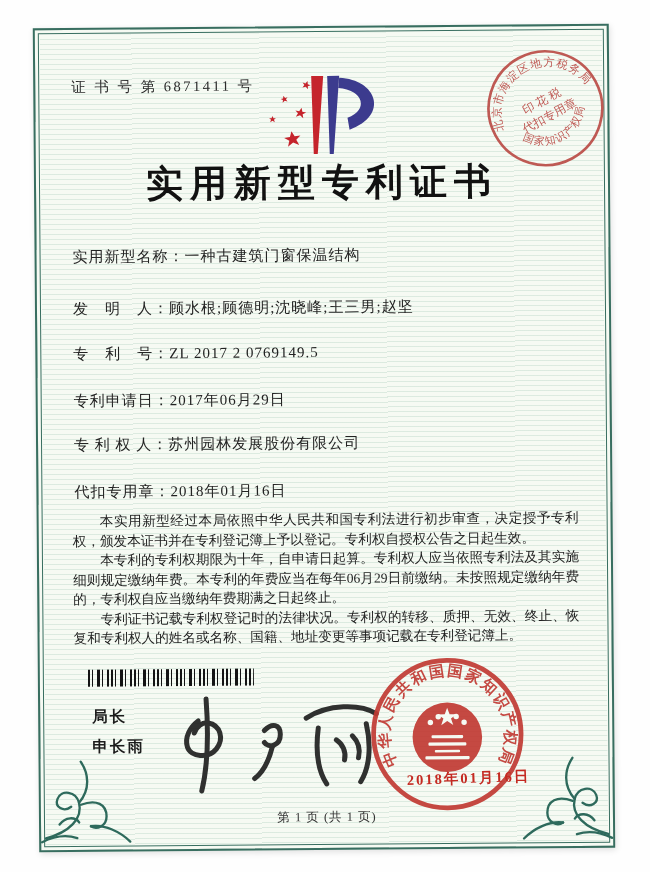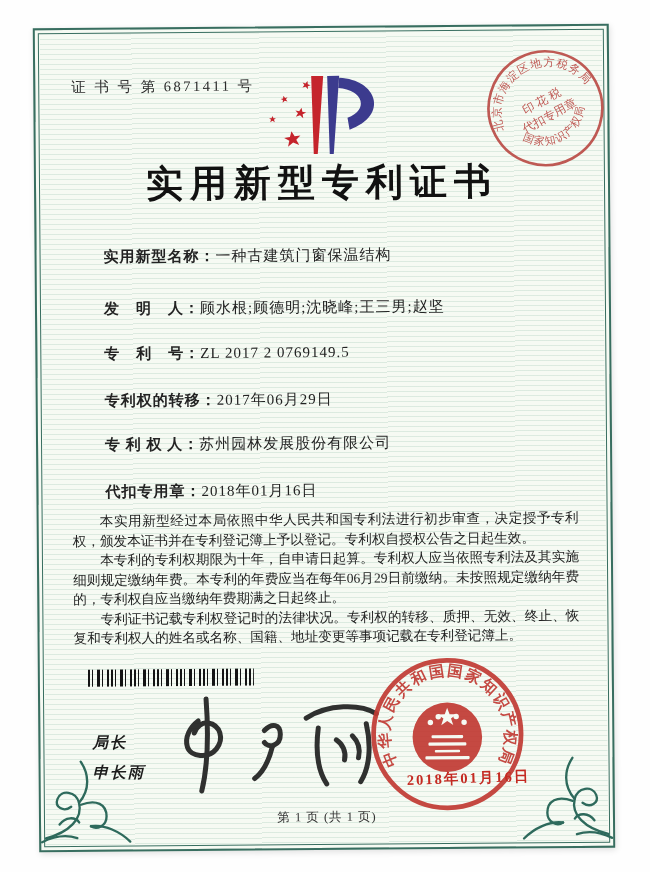--- a/index.html
+++ b/index.html
@@ -36,43 +36,43 @@
   
   .tax-stamp{
     position:absolute;left:448px;top:20px;width:124px;height:124px;
     transform:rotate(-28deg);opacity:.88;
   }
   
   .field{
     position:absolute;left:36px;width:510px;
     font-size:15px;color:#232323;white-space:nowrap;letter-spacing:1px;
   }
-  .field .lbl{font-weight:700;margin-left:31px;}
+  .field .lbl{font-weight:400;}
   .f1{top:218px}.f2{top:270px}.f3{top:315px}.f4{top:362px}.f5{top:406px}.f6{top:453px}
   
   .paras{
     position:absolute;left:34px;top:482px;width:506px;
     font-size:13.6px;line-height:19.5px;color:#1e1e1e;text-align:justify;
   }
   .paras p{margin:0;text-indent:2em;}
   
   .barcode{
     position:absolute;left:48px;top:640px;width:166px;height:17px;
     background:repeating-linear-gradient(90deg,
       #141414 0 2px, transparent 2px 4px,
       #141414 4px 5px, transparent 5px 9px,
       #141414 9px 12px, transparent 12px 14px,
       #141414 14px 15px, transparent 15px 19px,
       #141414 19px 21px, transparent 21px 23px);
   }
   
   .signer{
-    position:absolute;left:52px;top:698px;
+    position:absolute;left:52px;top:672px;
     font-family:"Liberation Sans","DejaVu Sans",sans-serif;
-    font-size:15.5px;font-weight:bold;color:#1c1c1c;letter-spacing:2px;line-height:30px;font-style:italic;
+    font-size:15.5px;font-weight:bold;color:#1c1c1c;letter-spacing:2px;line-height:30px;
   }
   .signature{position:absolute;left:128px;top:658px;width:226px;height:122px;}
   
   .seal{position:absolute;left:328px;top:628px;width:158px;height:158px;opacity:.92;}
   .seal-date{
     position:absolute;left:340px;top:742px;width:176px;
     font-size:14.5px;font-weight:bold;color:#c42a22;letter-spacing:2px;
     transform:rotate(-1.5deg);white-space:nowrap;text-align:center;
   }
   
@@ -156,21 +156,21 @@
     <div class="field f1">
       <span class="lbl">实用新型名称：</span><span>一种古建筑门窗保温结构</span>
     </div>
     <div class="field f2">
       <span class="lbl">发　明　人：</span><span>顾水根;顾德明;沈晓峰;王三男;赵坚</span>
     </div>
     <div class="field f3">
       <span class="lbl">专　利　号：</span><span>ZL 2017 2 0769149.5</span>
     </div>
     <div class="field f4">
-      <span class="lbl">专利权的转移：</span><span>2017年06月29日</span>
+      <span class="lbl">专利申请日：</span><span>2017年06月29日</span>
     </div>
     <div class="field f5">
       <span class="lbl">专 利 权 人：</span><span>苏州园林发展股份有限公司</span>
     </div>
     <div class="field f6">
       <span class="lbl">代扣专用章：</span><span>2018年01月16日</span>
     </div>
 
     <div class="paras">
       <p>本实用新型经过本局依照中华人民共和国专利法进行初步审查，决定授予专利权，颁发本证书并在专利登记簿上予以登记。专利权自授权公告之日起生效。</p>

